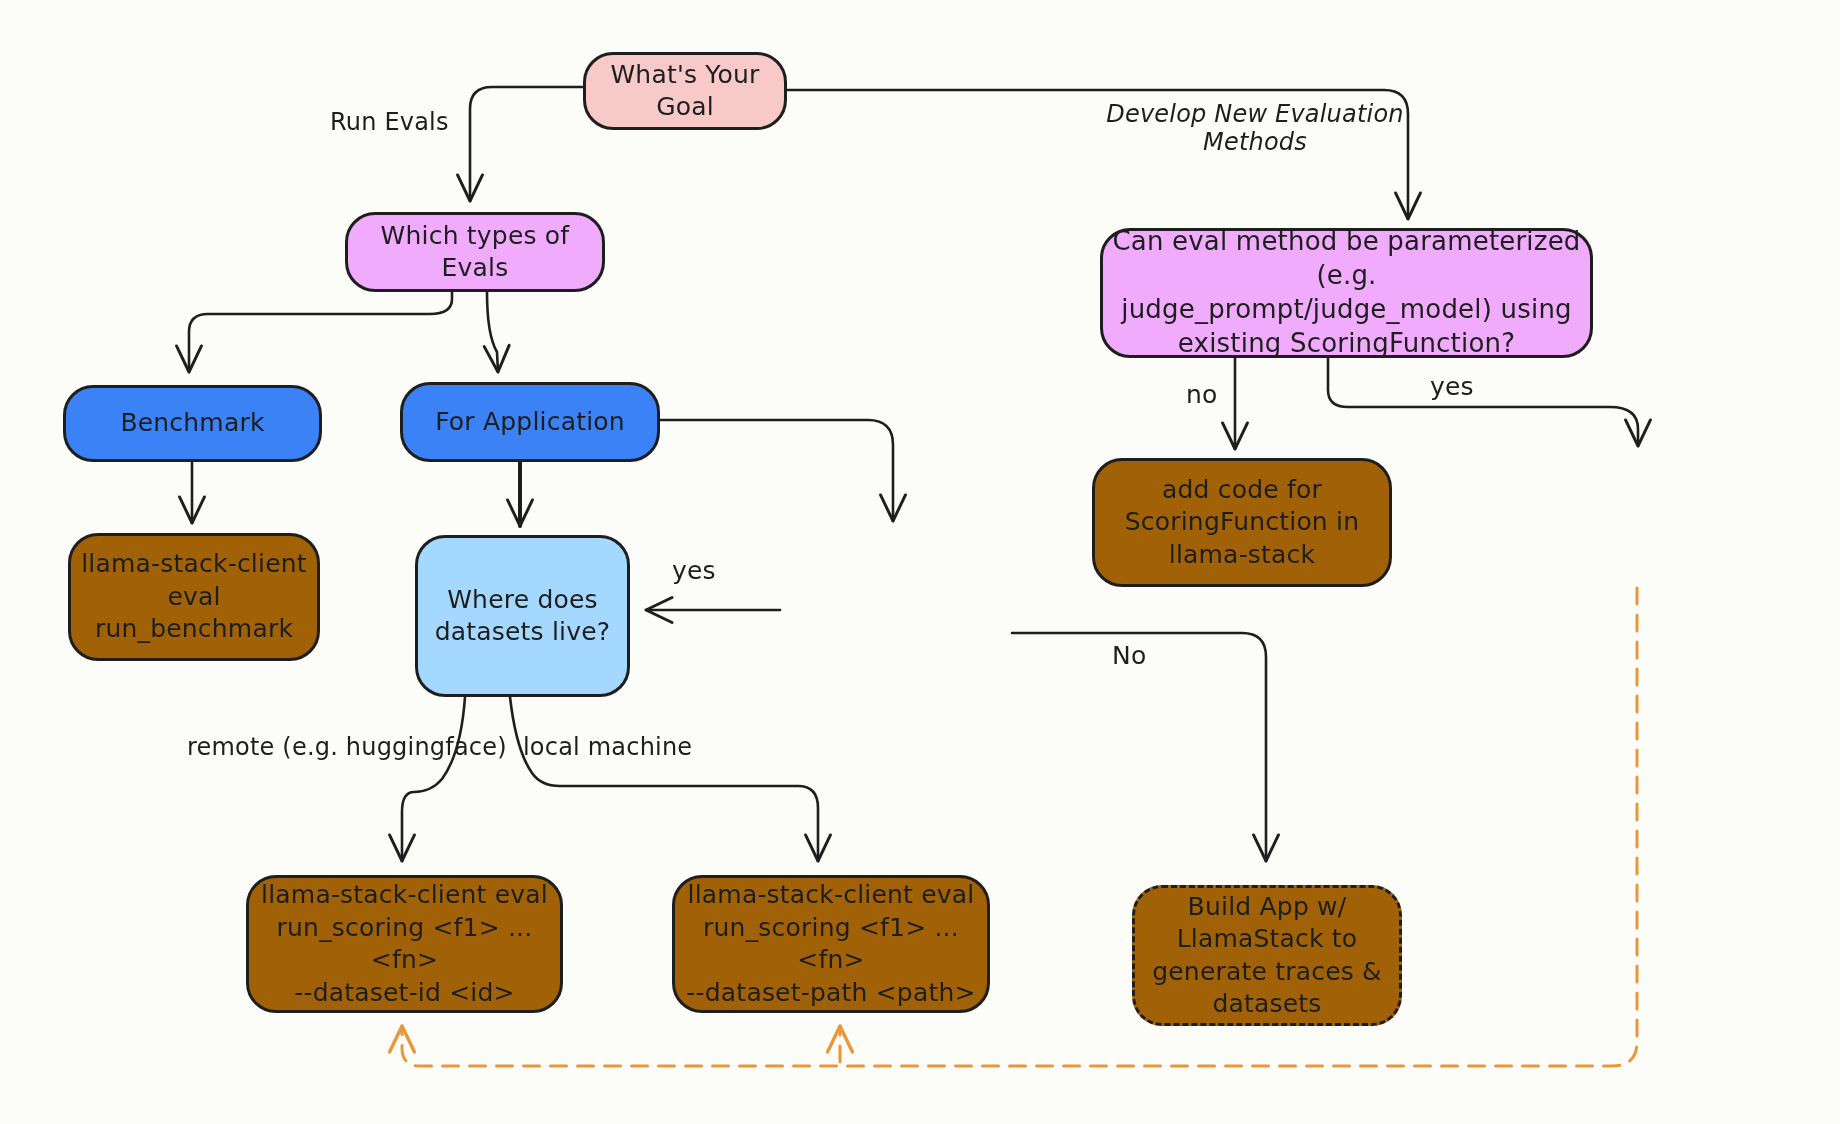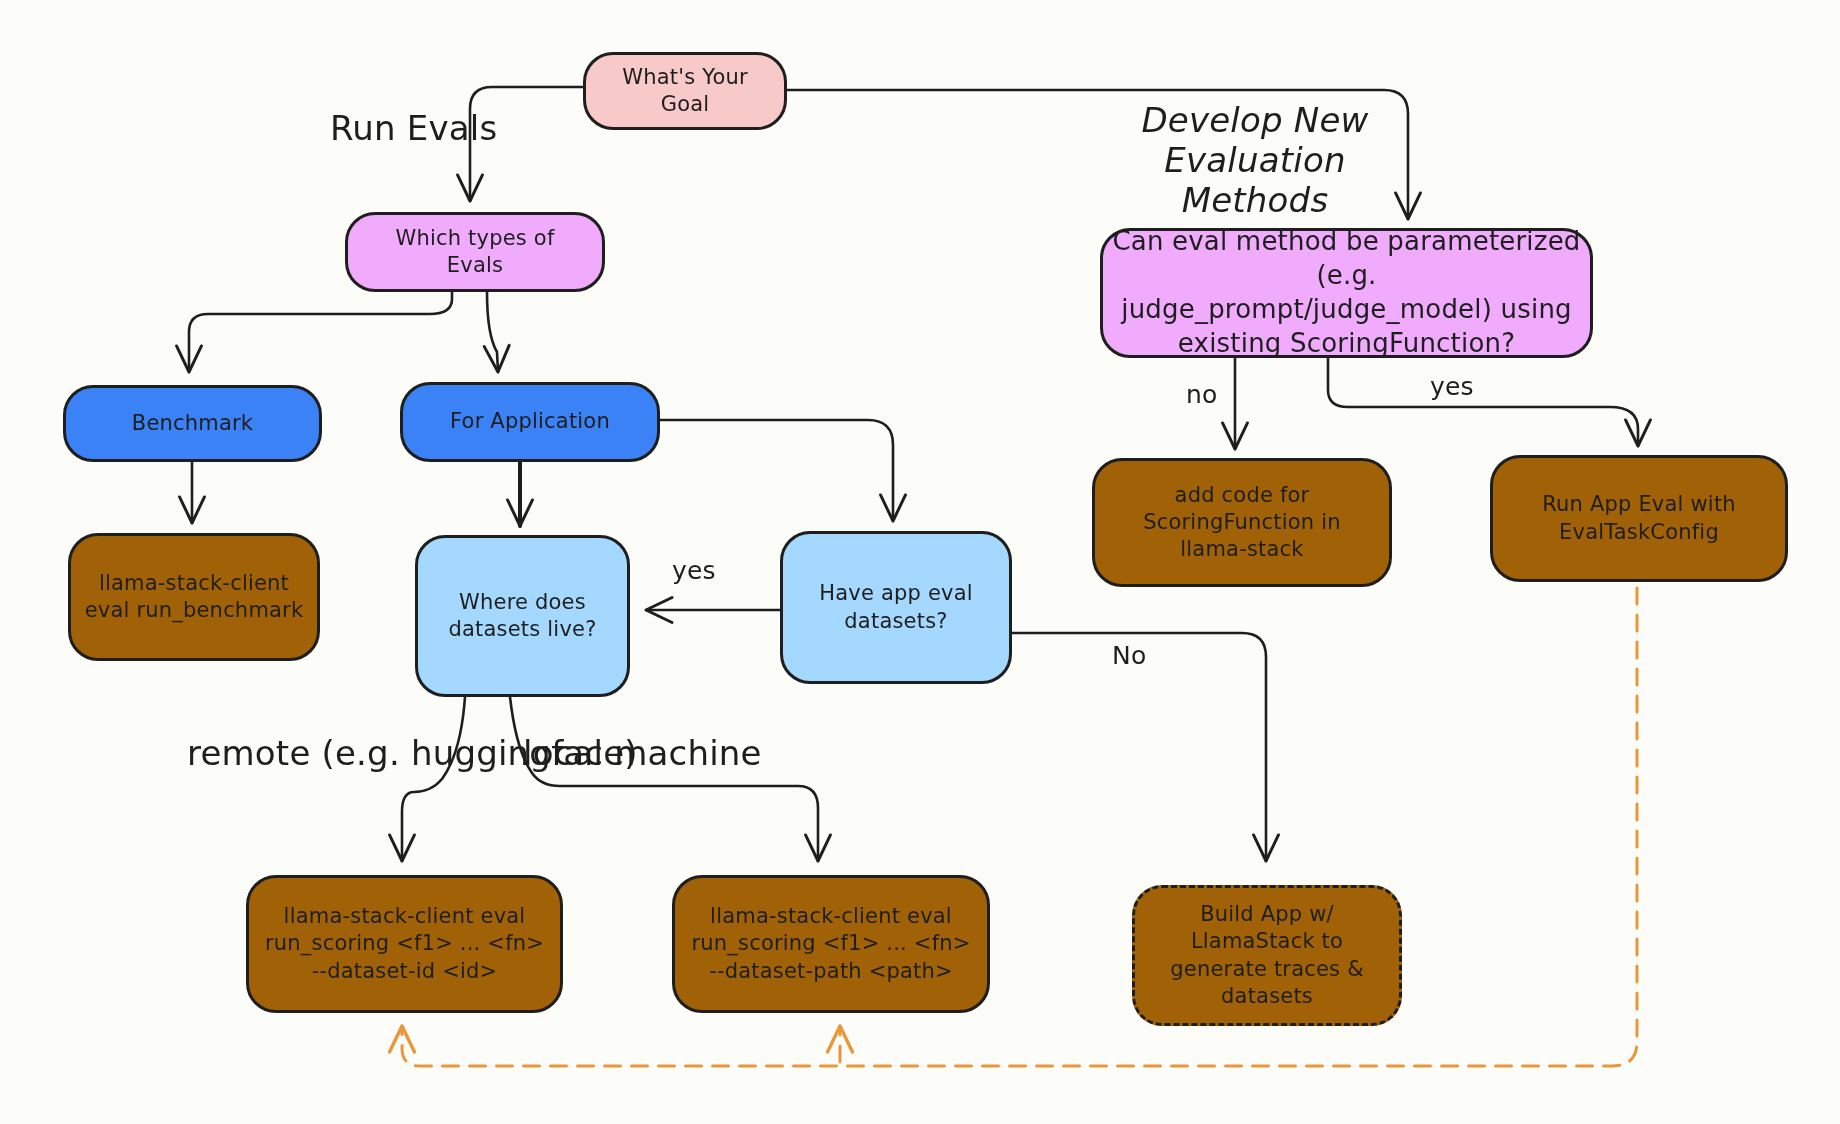--- a/index.html
+++ b/index.html
@@ -18,34 +18,34 @@
   .edges{
     position:absolute;left:0;top:0;width:1840px;height:1124px;
   }
   .node{
     position:absolute;
     box-sizing:border-box;
     display:flex;align-items:center;justify-content:center;
     text-align:center;
     border:3px solid #1e1e1e;
     border-radius:30px;
-    font-size:21px;
+    font-size:25px;
     line-height:1.3;
     white-space:pre-line;
     letter-spacing:.2px;
   }
   .pink  {background:#f8c9c9;}
   .green {background:#f0abfc;}
   .white {background:#3b82f6;}
   .blue  {background:#a5d8ff;}
   .yellow{background:#a16207;}
   .dashed{border-style:dashed;border-width:3.5px;margin-top:13px;}
   .elabel{
     position:absolute;
-    font-size:34px;
+    font-size:24px;
     white-space:pre-line;
     letter-spacing:.2px;
   }
   .elabel.small{font-size:25px;}
   .elabel.center{text-align:center;font-style:italic;}
 </style>
 </head>
 <body>
 
 <div class="canvas">
@@ -103,35 +103,27 @@
   <div class="node yellow" style="left:68px;top:533px;width:252px;height:128px">
     <span>llama-stack-client
 eval run_benchmark</span>
   </div>
 
   <div class="node blue" style="left:415px;top:535px;width:215px;height:162px">
     <span>Where does
 datasets live?</span>
   </div>
 
-  <div class="node blue" style="left:780px;top:531px;width:232px;height:153px">
-    <span>Have app eval
-datasets?</span>
-  </div>
 
   <div class="node yellow" style="left:1092px;top:458px;width:300px;height:129px">
     <span>add code for
 ScoringFunction in
 llama-stack</span>
   </div>
 
-  <div class="node yellow" style="left:1490px;top:455px;width:298px;height:127px">
-    <span>Run App Eval with
-EvalTaskConfig</span>
-  </div>
 
   <div class="node green" style="left:1100px;top:228px;width:493px;height:130px;font-size:26px">
     <span>Can eval method be parameterized (e.g.
 judge_prompt/judge_model) using
 existing ScoringFunction?</span>
   </div>
 
   <div class="node yellow" style="left:246px;top:875px;width:317px;height:138px">
     <span>llama-stack-client eval
 run_scoring &lt;f1&gt; ... &lt;fn&gt;

